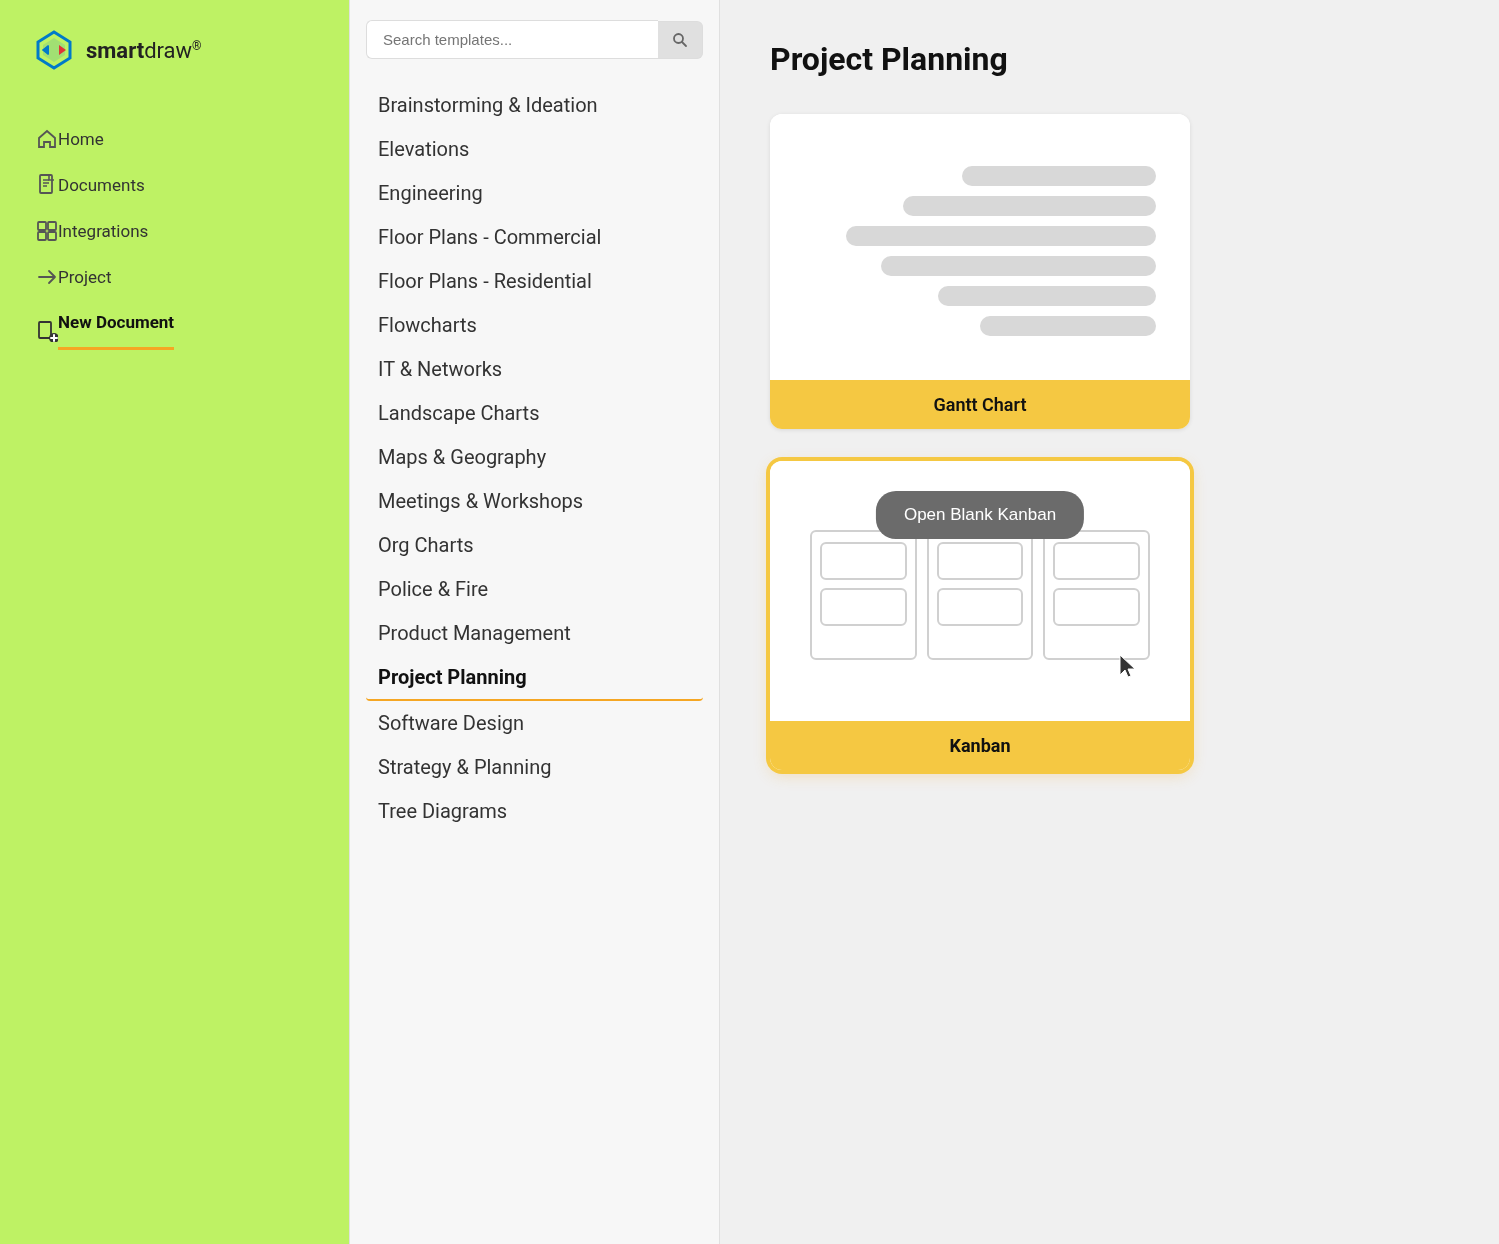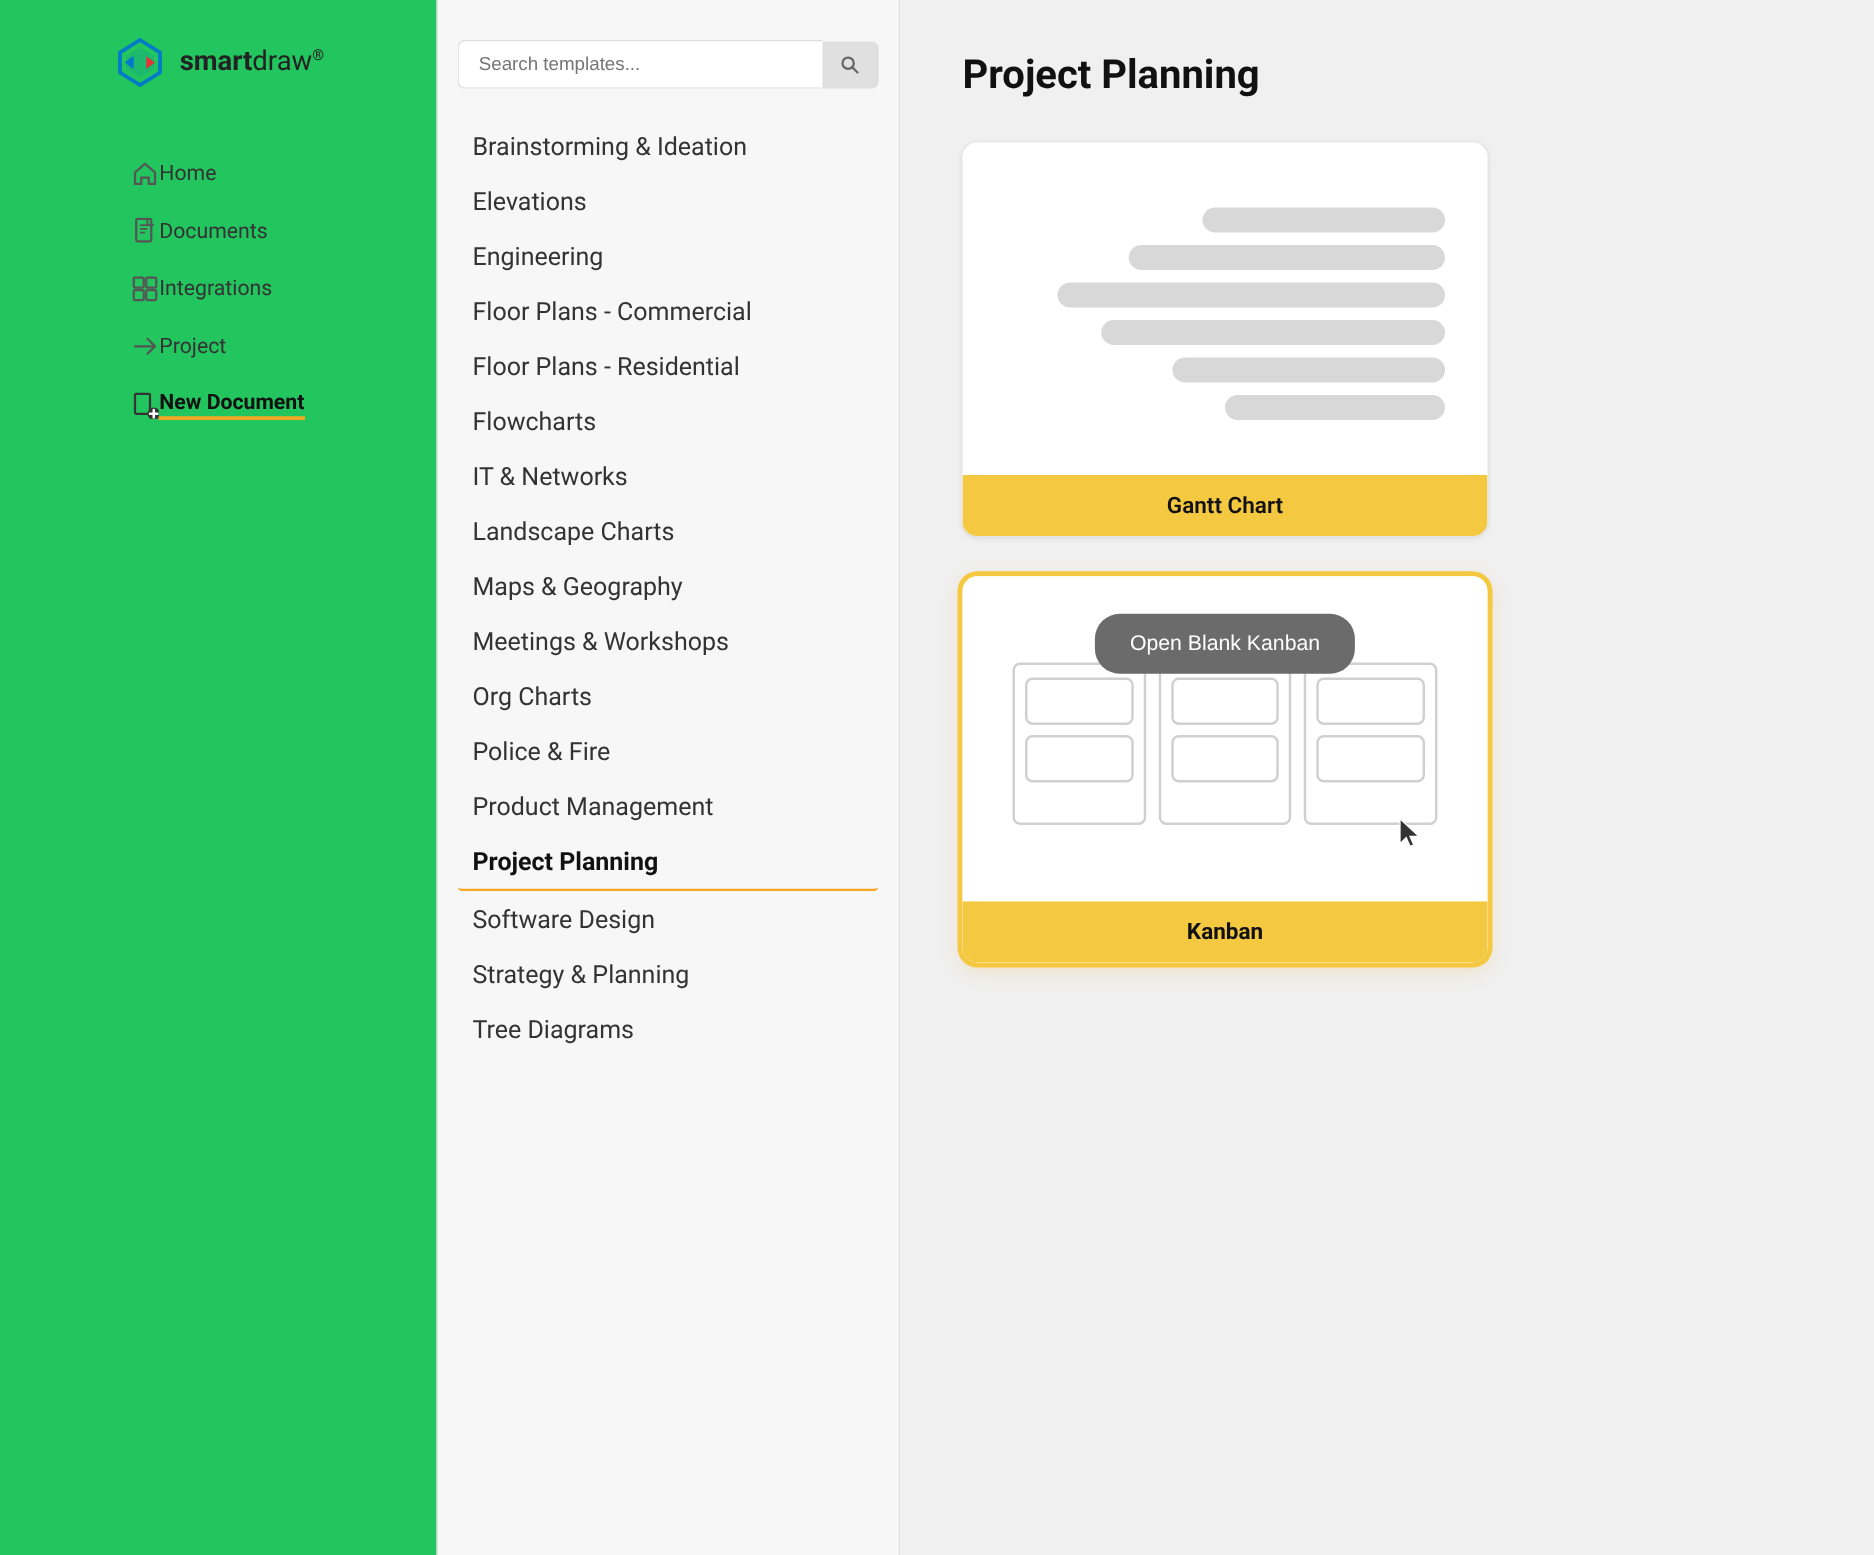--- a/index.html
+++ b/index.html
@@ -7,27 +7,26 @@
       font-family: -apple-system, BlinkMacSystemFont, 'Segoe UI', Roboto, sans-serif;
       background: #f0f0f0;
       display: flex;
       width: 1499px;
       min-height: 1244px;
     }
 
     
     .sidebar {
       width: 350px;
-      background: #22c55e;
+      background: #bef264;
       border-right: 1px solid #e0e0e0;
       display: flex;
       flex-direction: column;
       padding: 0;
       flex-shrink: 0;
-      align-items: center;
     }
     .logo-area {
       padding: 28px 32px;
       display: flex;
       align-items: center;
       gap: 10px;
     }
     .logo-icon {
       width: 44px;
       height: 44px;
@@ -52,39 +51,39 @@
       font-size: 17px;
       color: #333;
       cursor: pointer;
     }
     .nav-item.active {
       font-weight: 700;
       color: #111;
     }
     .nav-item.active .nav-label {
       border-bottom: 3px solid #f5a623;
-      padding-bottom: 1px;
+      padding-bottom: 15px;
     }
     .nav-icon {
       width: 22px;
       height: 22px;
       display: flex;
       align-items: center;
       justify-content: center;
       flex-shrink: 0;
     }
 
     
     .middle-panel {
       width: 370px;
       background: #f7f7f7;
       border-right: 1px solid #e0e0e0;
       display: flex;
       flex-direction: column;
-      padding: 32px 16px;
+      padding: 20px 16px;
       flex-shrink: 0;
     }
     .search-bar {
       display: flex;
       align-items: center;
       margin-bottom: 24px;
     }
     .search-input {
       flex: 1;
       padding: 10px 16px;

